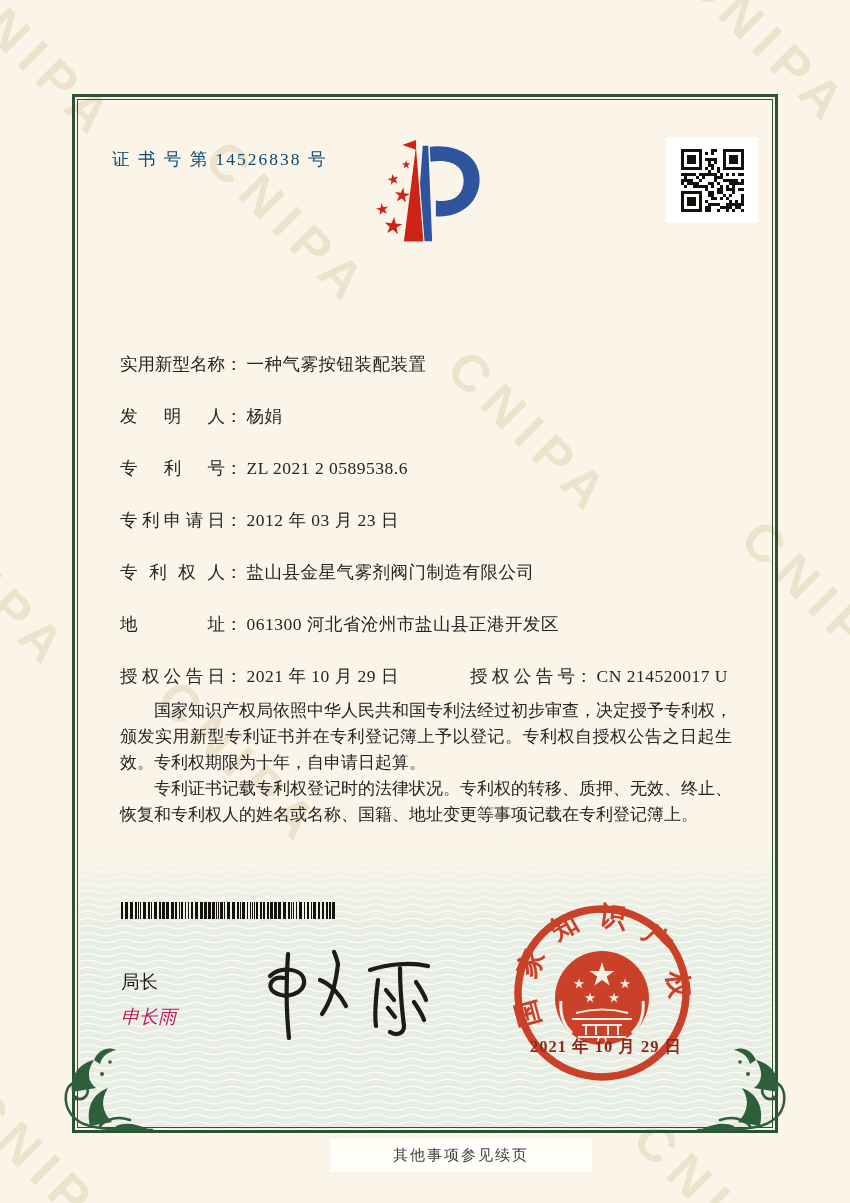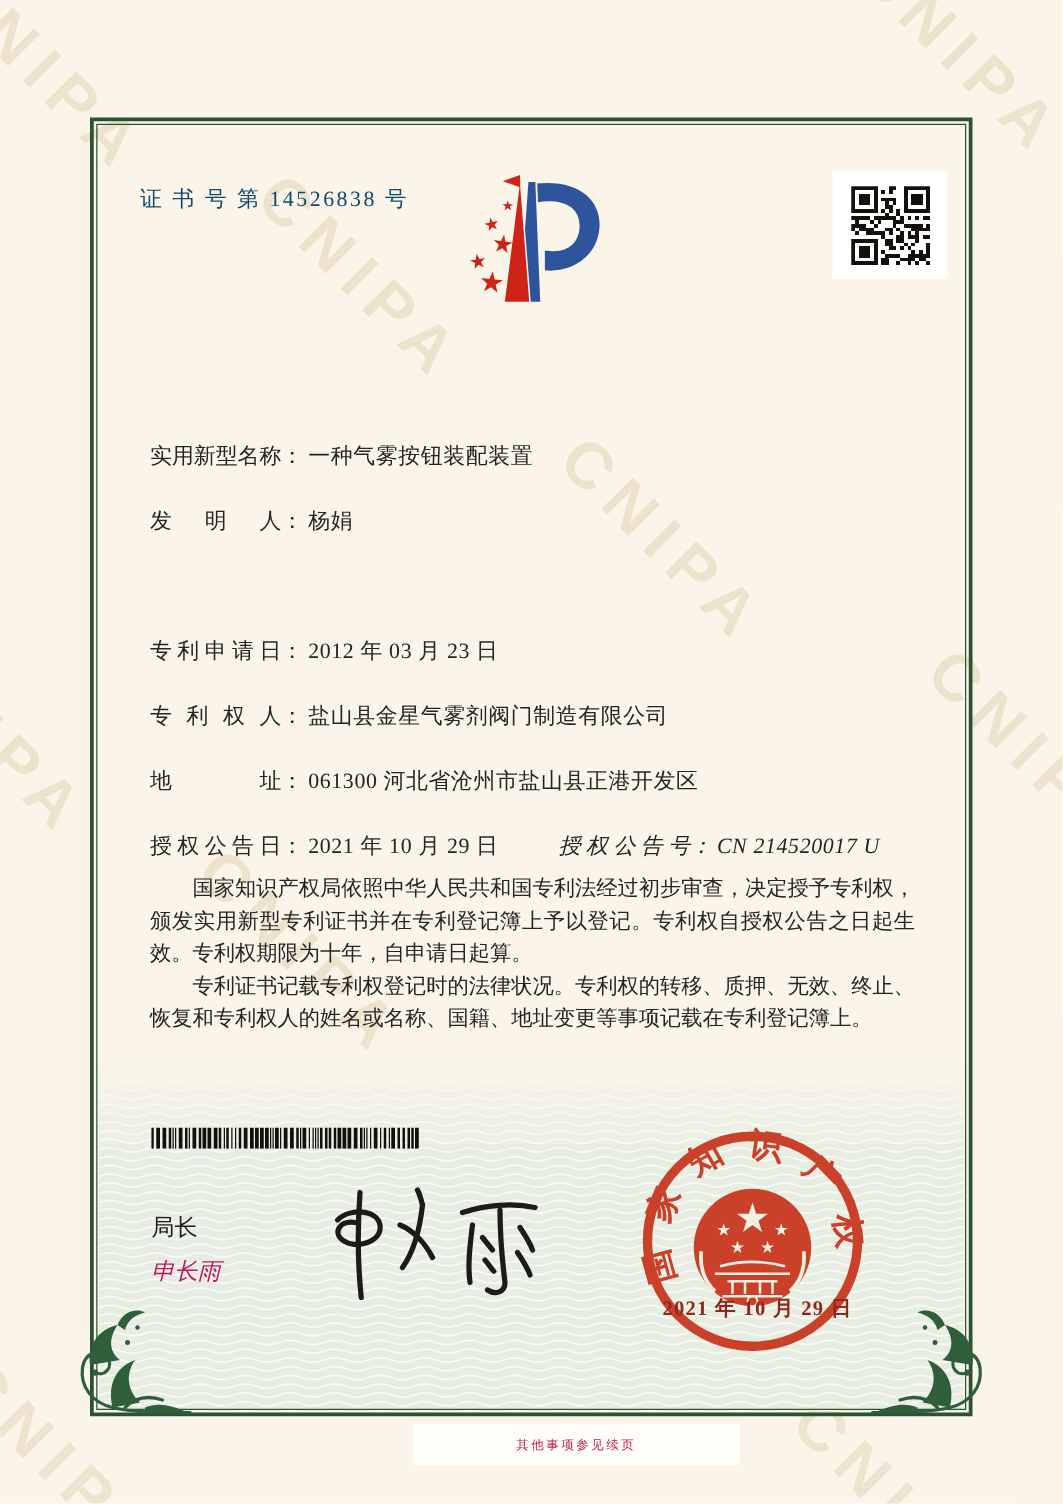--- a/index.html
+++ b/index.html
@@ -27,39 +27,39 @@
   .cert-no{position:absolute;left:112px;top:147px;font-size:17.5px;letter-spacing:2px;color:#0c4a6e;}
   .logo{position:absolute;left:356px;top:135px;width:140px;height:114px;}
   .qr-wrap{position:absolute;left:666px;top:137px;width:92px;height:86px;background:#ffffff;
     display:flex;align-items:center;justify-content:center;}
   .title{position:absolute;left:0;right:0;top:250px;text-align:center;
     font-size:41px;font-weight:700;letter-spacing:9px;color:#141414;}
   .frow{position:absolute;left:120px;width:630px;font-size:17.5px;white-space:nowrap;}
   .flabel{display:inline-block;width:105px;text-align:justify;text-align-last:justify;vertical-align:bottom;}
   .fcolon{margin-right:4px;}
   .fvalue{letter-spacing:.5px;}
-  .pair2{position:absolute;left:327px;top:0;font-style:italic;}
+  .pair2{position:absolute;left:350px;top:0;}
   .body-text{position:absolute;left:120px;width:612px;top:698px;font-size:17px;
     line-height:26px;text-align:justify;}
   .body-text p{margin:0;text-indent:2em;}
   .barcode{position:absolute;left:121px;top:902px;width:218px;height:17px;}
   .director-title{position:absolute;left:121px;top:969px;font-size:18.5px;color:#1c1c1c;}
   .director-name{position:absolute;left:121px;top:1004px;font-size:18.5px;color:#be185d;font-style:italic;}
   .signature{position:absolute;left:250px;top:942px;width:205px;height:105px;}
   .seal{position:absolute;left:512px;top:901px;width:180px;height:184px;opacity:.96;}
   .seal-date{position:absolute;left:524px;top:1036px;width:164px;text-align:center;
     font-size:16.5px;font-weight:700;letter-spacing:1px;color:#8e2818;}
   .flourish{position:absolute;width:100px;height:100px;}
   .flourish.fl-left{left:56px;top:1034px;}
   .flourish.fl-right{left:694px;top:1034px;transform:scaleX(-1);}
   .page-indicator{position:absolute;left:72px;width:706px;top:1098px;text-align:center;
     font-size:15px;letter-spacing:1px;color:#2a2a2a;}
   .continuation{position:absolute;left:330px;top:1139px;width:262px;height:33px;
     background:#fffef8;display:flex;align-items:center;justify-content:center;
-    font-size:10px;letter-spacing:2px;color:#be185d;}
+    font-size:15px;letter-spacing:2px;color:#404040;}
 </style>
 </head>
 <body>
 
 <div class="cert">
 
   <span class="wm" style="left:-18px;top:-38px">CNIPA</span>
   <span class="wm" style="left:716px;top:-52px">CNIPA</span>
   <span class="wm" style="left:236px;top:128px">CNIPA</span>
   <span class="wm" style="left:478px;top:338px">CNIPA</span>
@@ -400,20 +400,23 @@
       </svg>
   </div>
 
 
   <div class="frow" style="top:352px">
     <span class="flabel">实用新型名称</span><span class="fcolon">：</span><span class="fvalue">一种气雾按钮装配装置</span>
   </div>
   <div class="frow" style="top:404px">
     <span class="flabel">发明人</span><span class="fcolon">：</span><span class="fvalue">杨娟</span>
   </div>
+  <div class="frow" style="top:456px">
+    <span class="flabel">专利号</span><span class="fcolon">：</span><span class="fvalue">ZL 2021 2 0589538.6</span>
+  </div>
   <div class="frow" style="top:508px">
     <span class="flabel">专利申请日</span><span class="fcolon">：</span><span class="fvalue">2012 年 03 月 23 日</span>
   </div>
   <div class="frow" style="top:560px">
     <span class="flabel">专利权人</span><span class="fcolon">：</span><span class="fvalue">盐山县金星气雾剂阀门制造有限公司</span>
   </div>
   <div class="frow" style="top:612px">
     <span class="flabel">地址</span><span class="fcolon">：</span><span class="fvalue">061300 河北省沧州市盐山县正港开发区</span>
   </div>
   <div class="frow" style="top:664px">

